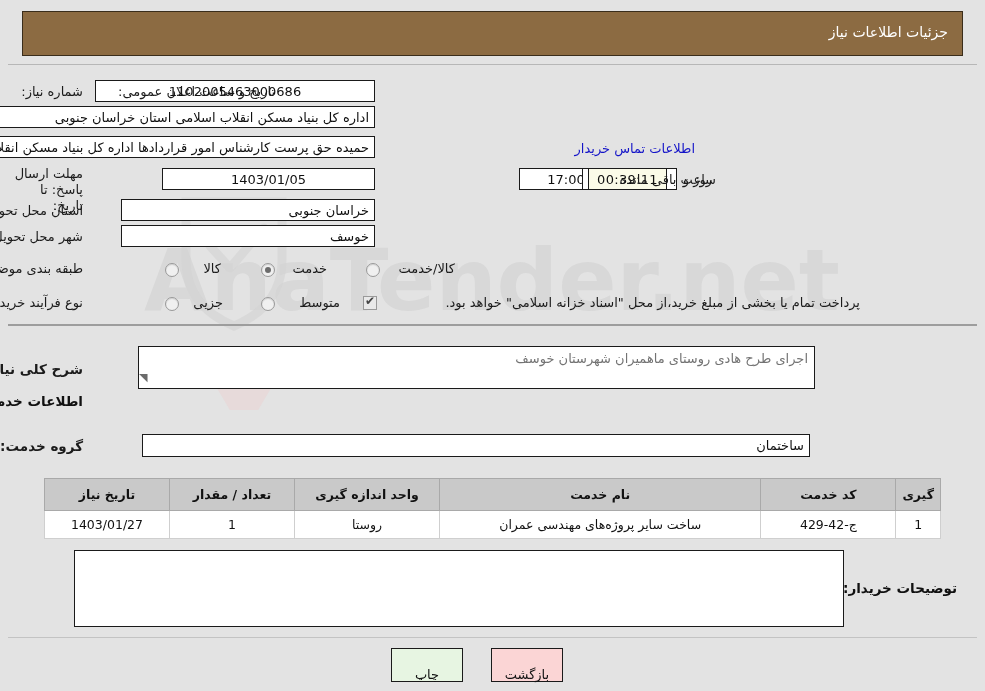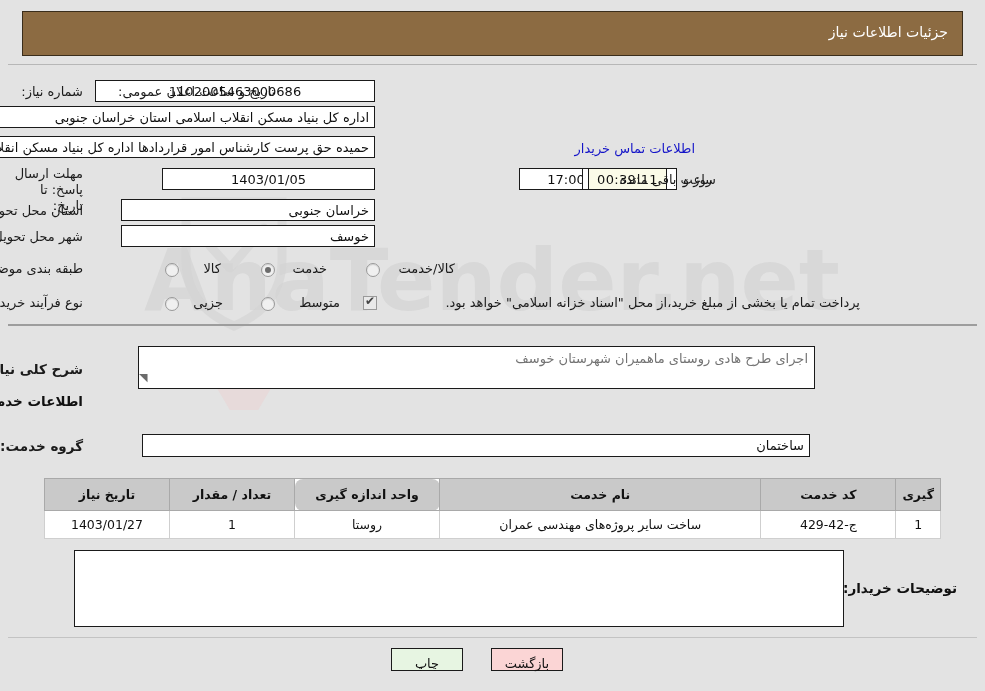--- a/index.html
+++ b/index.html
@@ -229,21 +229,21 @@
   .btn {
     position: absolute;
     height: 23px;
     border: 1px solid #1a1a1a;
     font-size: 13px;
     color: #111;
     font-family: "DejaVu Sans", "Liberation Sans", sans-serif;
     text-align: center;
     line-height: 19px;
     cursor: pointer;
-    padding: 5px 10px;
+    padding: 16px 10px;
     z-index: 2;
   }
   .btn.back  { background: #fbd5d5; }
   .btn.print { background: #e7f5e2; }
 </style>
 </head>
 <body>
 
 <div class="page">
 
@@ -325,21 +325,21 @@
 
   <div class="lbl b" style="right:902px; top:438px; font-size:13.5px;">گروه خدمت:</div>
   <div class="fld right" style="right:175px; top:434px; width:668px; height:23px;">ساختمان</div>
 
   <table class="tbl">
     <thead>
       <tr>
         <th style="width:38px;">گیری</th>
         <th style="width:135px;">کد خدمت</th>
         <th>نام خدمت</th>
-        <th style="width:145px;border-radius:8px;">واحد اندازه گیری</th>
+        <th style="width:145px;">واحد اندازه گیری</th>
         <th style="width:125px;">تعداد / مقدار</th>
         <th style="width:125px;">تاریخ نیاز</th>
       </tr>
     </thead>
     <tbody>
       <tr>
         <td>1</td>
         <td>ج-42-429</td>
         <td>ساخت سایر پروژه‌های مهندسی عمران</td>
         <td>روستا</td>

